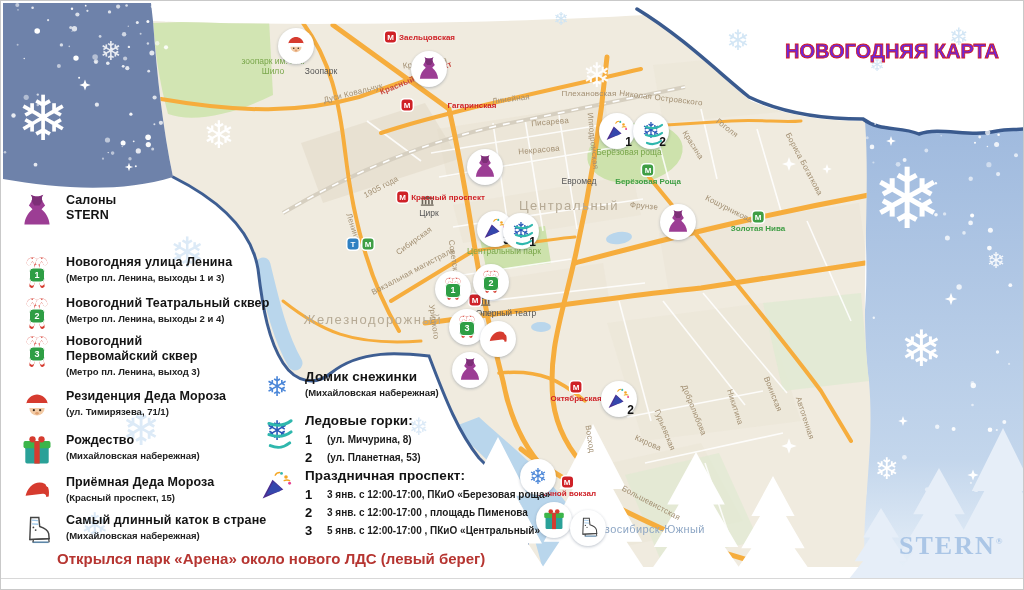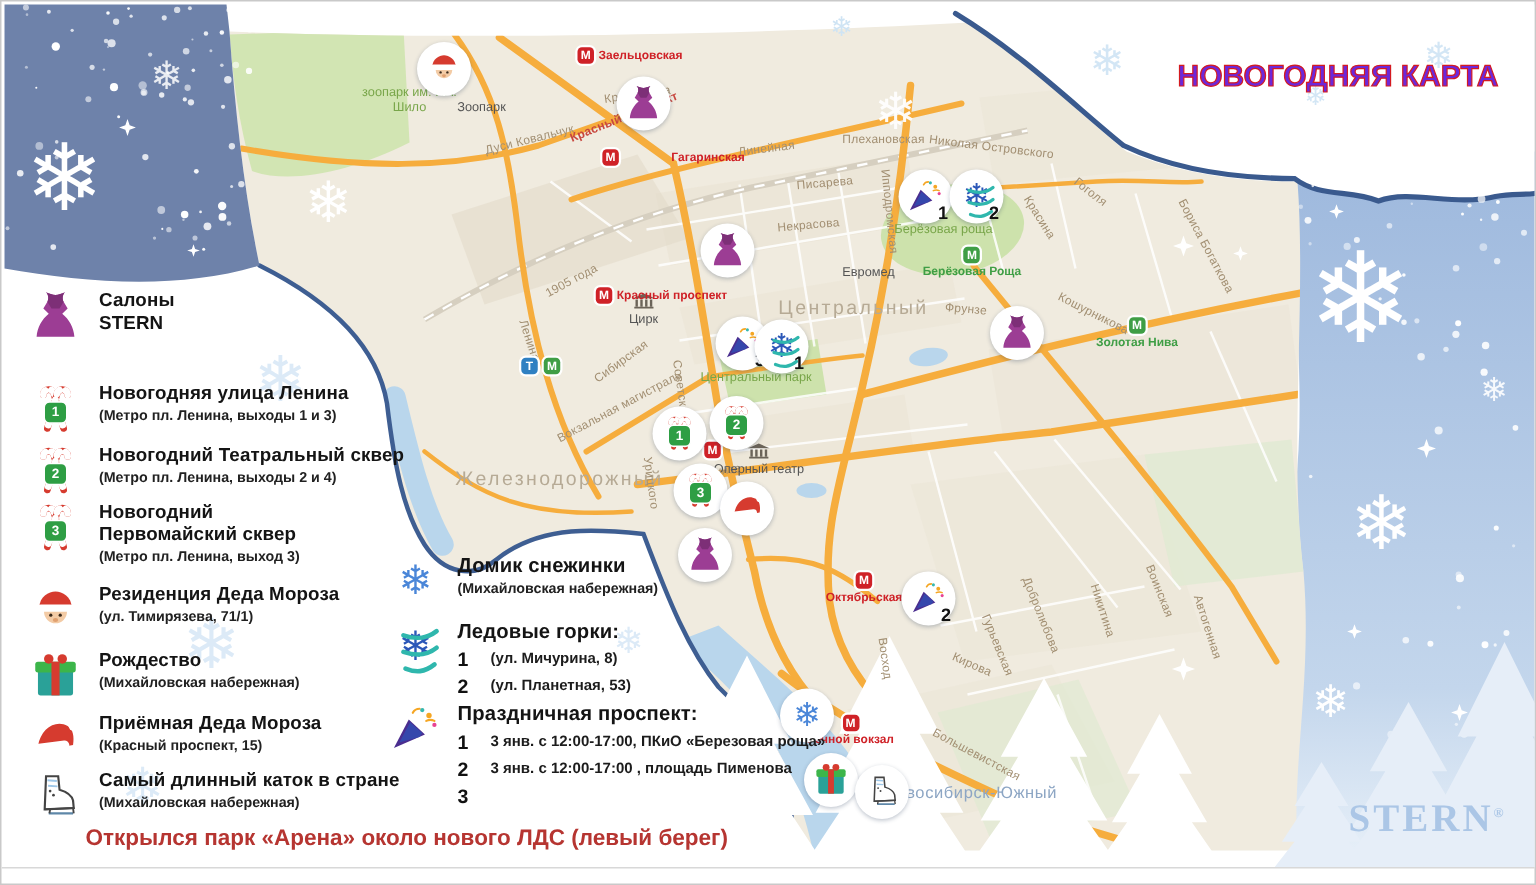--- a/index.html
+++ b/index.html
@@ -11,21 +11,21 @@
   
   .street{position:absolute;font-size:8px;color:#a28f72;white-space:nowrap;letter-spacing:.2px;
           transform:translate(-50%,-50%) rotate(var(--rot,0deg));}
   .street.red{color:#c8473f;font-weight:bold;}
   .district{position:absolute;font-size:13px;color:#b6aa95;letter-spacing:1.6px;white-space:nowrap;
             transform:translate(-50%,-50%);}
   .district.blue{color:#8da6c4;font-size:11px;letter-spacing:.4px;}
   .green-lbl{position:absolute;font-size:8.5px;color:#79a64a;transform:translate(-50%,-50%);
              text-align:center;white-space:pre-line;line-height:1.15;}
   .poi{position:absolute;transform:translate(-50%,-50%);display:flex;flex-direction:column;
-       align-items:center;gap:1px;font-size:8.5px;color:#555;white-space:nowrap;}
+       align-items:flex-start;gap:1px;font-size:8.5px;color:#555;white-space:nowrap;}
   .poi .b-ic{width:16px;height:12px;display:block;}
   .poi .b-ic svg{width:100%;height:100%;display:block;}
   .station{position:absolute;display:flex;align-items:center;gap:3px;transform:translate(-50%,-50%);}
   .station.below{flex-direction:column;gap:1px;}
   .st-ico{display:block;width:11px;height:11px;border-radius:3px;background:#cf2127;color:#fff;
           font-size:8px;font-weight:bold;line-height:11px;text-align:center;flex:none;
           box-shadow:0 0 0 1.5px #fff;}
   .st-lbl{font-size:8px;font-weight:bold;color:#cf2127;white-space:nowrap;text-align:center;}
 
   
@@ -837,20 +837,21 @@
         <div class="row">
               <span class="rn">1</span>
               <span class="rt">3 янв. с 12:00-17:00, ПКиО «Березовая роща»</span>
             </div>
             <div class="row">
               <span class="rn">2</span>
               <span class="rt">3 янв. с 12:00-17:00 , площадь Пименова</span>
             </div>
             <div class="row">
               <span class="rn">3</span>
+              <span class="rt">5 янв. с 12:00-17:00 , ПКиО «Центральный»</span>
             </div>
           </div>
       </div>
     </div>
 
     <div class="note">Открылся парк «Арена» около нового ЛДС (левый берег)</div>
 
     <div class="title">
       <div class="l1">НОВОГОДНЯЯ КАРТА</div>
     </div>

